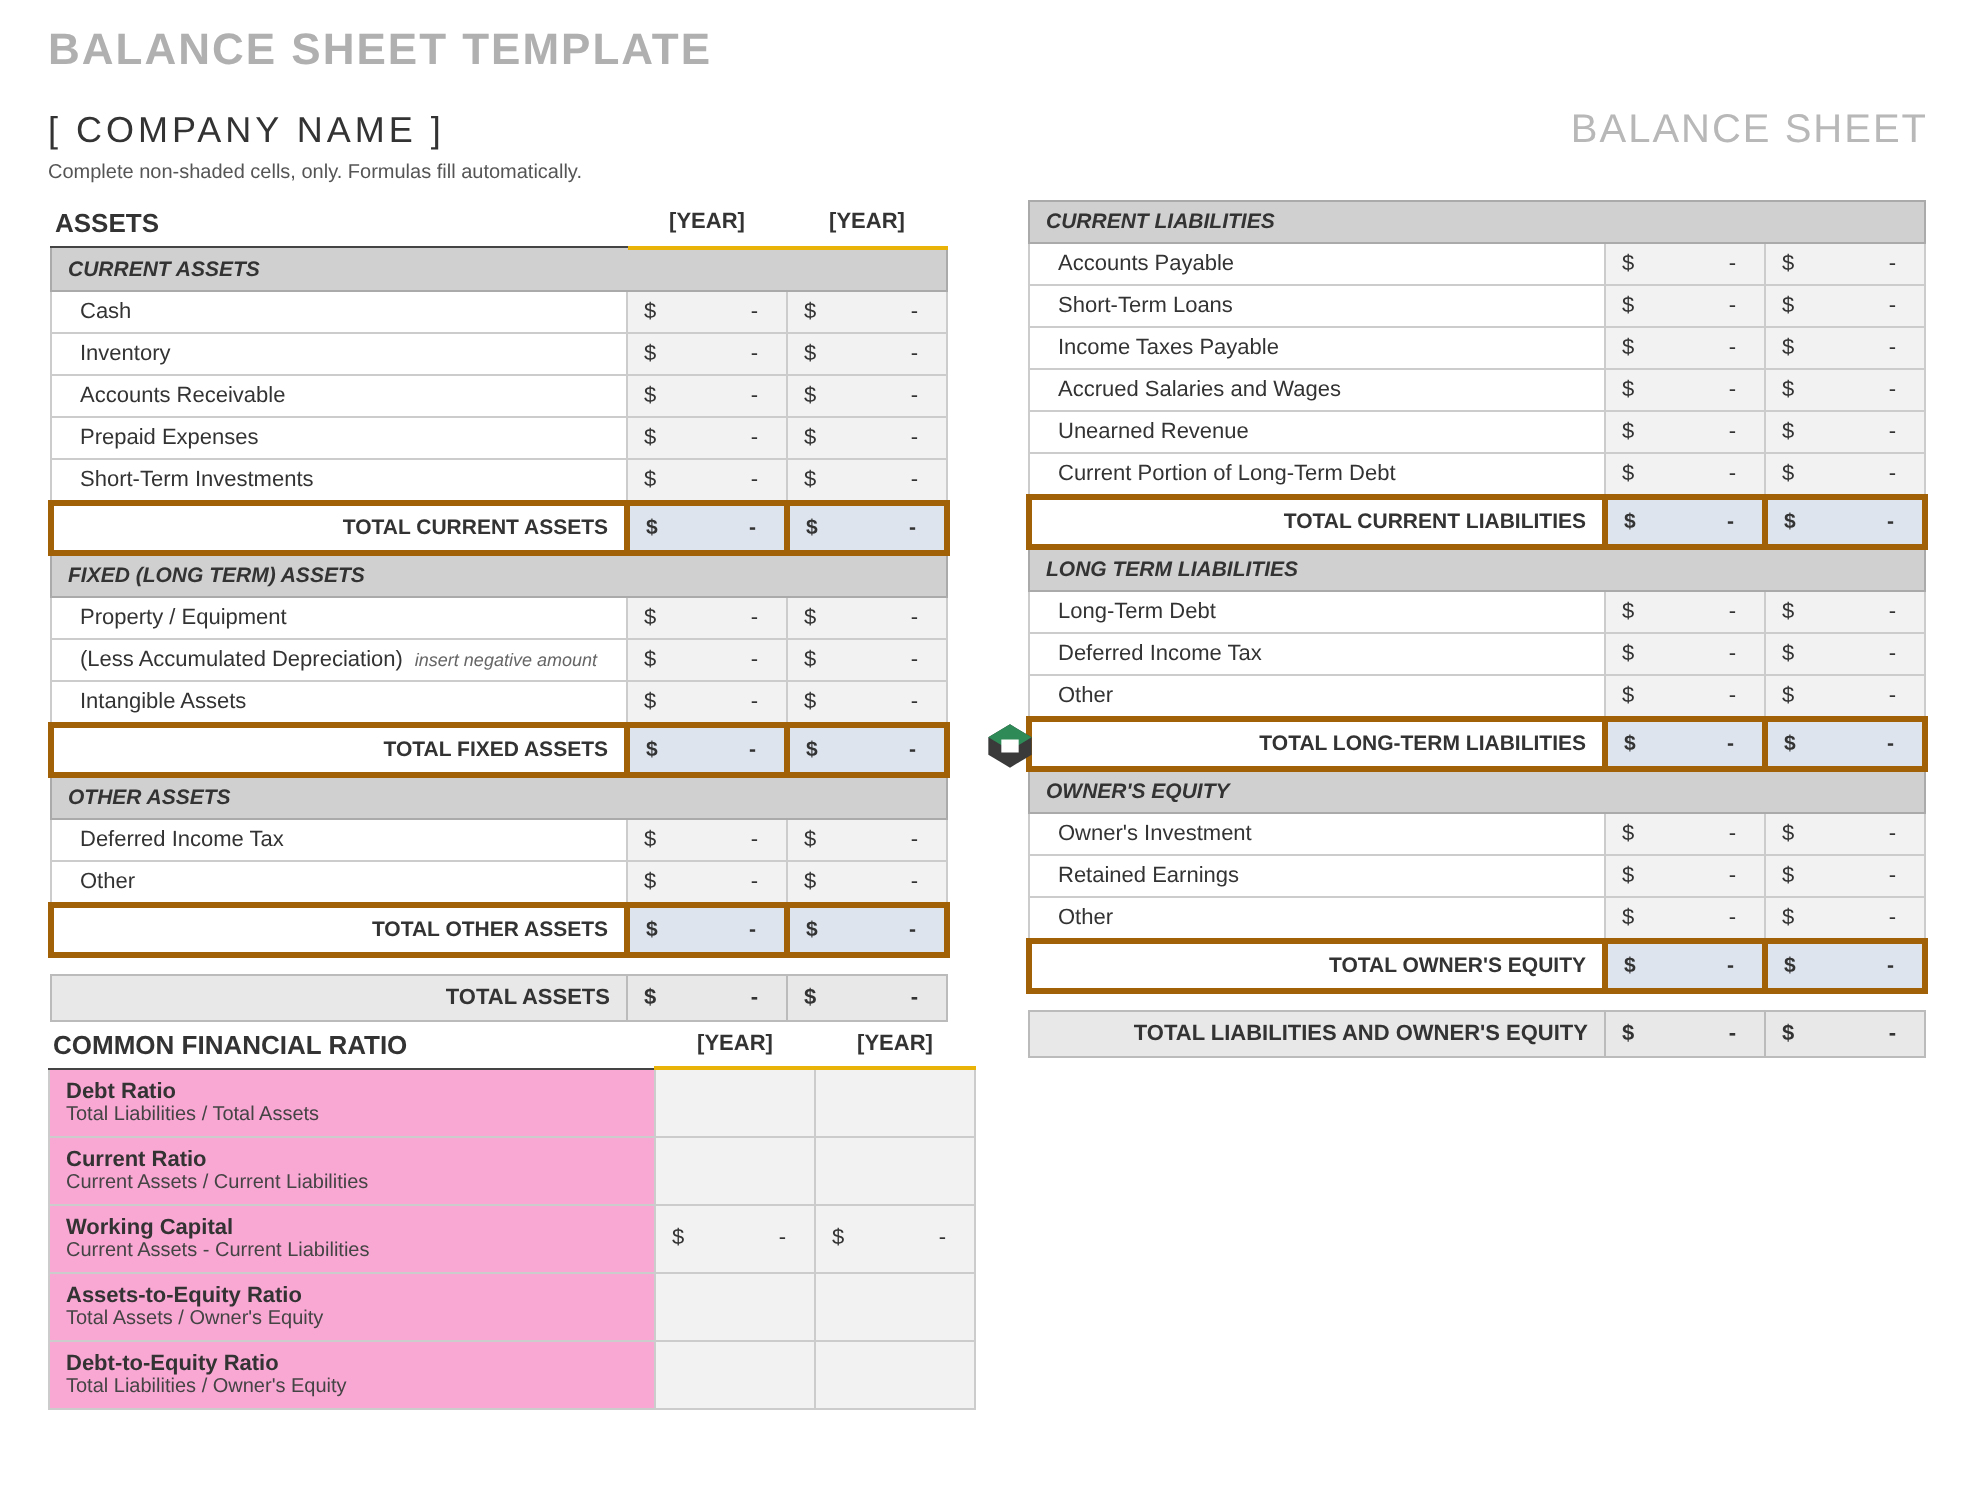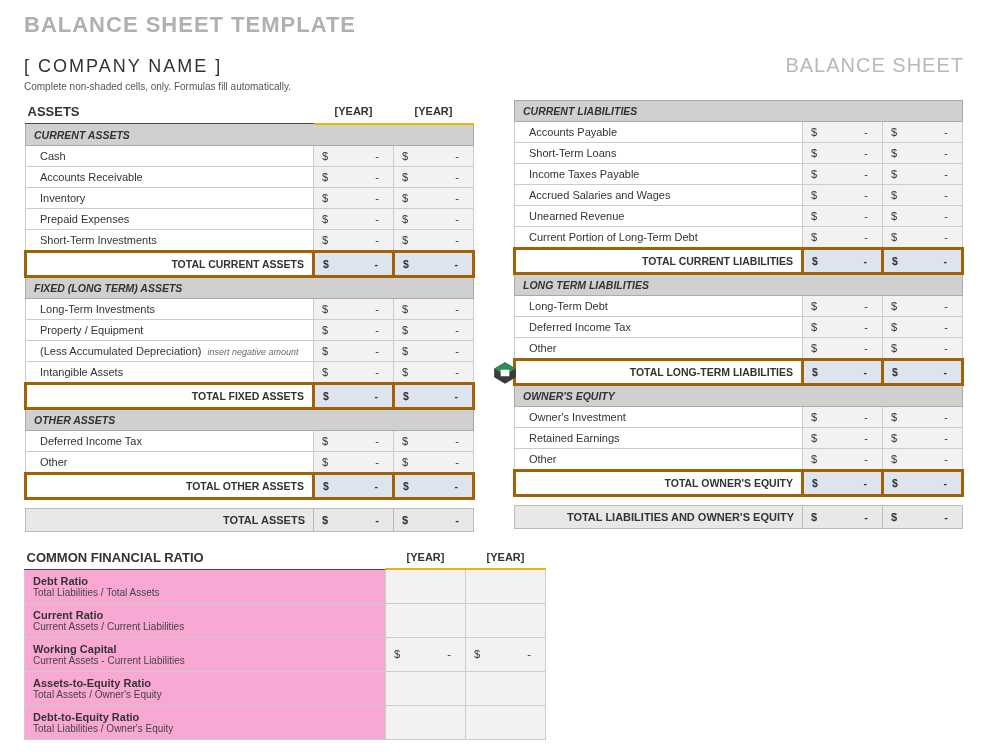--- a/index.html
+++ b/index.html
@@ -45,21 +45,21 @@
   tr.total td.label { text-align: right; background: #fff; }
   tr.total td.val { background: #dde4ee; text-align: left; font-weight: bold; }
   tr.grand td { border: 1px solid #bbb; padding: 5px 8px; font-weight: bold; font-size: 11px; background: #e8e8e8; }
   tr.grand td.label { text-align: right; }
   tr.grand td.val { text-align: left; }
   tr.spacer td { border: none; padding: 4px; }
   .val .cur { float: left; }
   .val .num { float: right; padding-right: 6px; }
   .val::after { content: ""; display: block; clear: both; }
   .hint { font-style: italic; font-weight: normal; font-size: 9px; color: #666; padding-left: 6px; }
-  .ratio-sec { margin-top: 14px; width: 522px; }
+  .ratio-sec { width: 464px; }
   tr.ratio-row td { border: 1px solid #ccc; background: #f9a8d4; padding: 5px 8px; }
   tr.ratio-row td.rlabel { }
   tr.ratio-row td.rval { background: #f2f2f2; }
   .rname { font-weight: bold; font-size: 11px; }
   .rdesc { font-size: 10px; color: #444; }
   .logo { position: absolute; left: 492px; top: 360px; width: 26px; height: 26px; }
   .logo svg { width: 26px; height: 26px; }
 </style>
 </head>
 <body>
@@ -99,32 +99,32 @@
             <td class="val">
               <span class="cur">$</span>
               <span class="num">-</span>
             </td>
             <td class="val">
               <span class="cur">$</span>
               <span class="num">-</span>
             </td>
           </tr>
           <tr class="item">
+            <td class="label">Inventory</td>
+            <td class="val">
+              <span class="cur">$</span>
+              <span class="num">-</span>
+            </td>
+            <td class="val">
+              <span class="cur">$</span>
+              <span class="num">-</span>
+            </td>
+          </tr>
+          <tr class="item">
             <td class="label">Accounts Receivable</td>
-            <td class="val">
-              <span class="cur">$</span>
-              <span class="num">-</span>
-            </td>
-            <td class="val">
-              <span class="cur">$</span>
-              <span class="num">-</span>
-            </td>
-          </tr>
-          <tr class="item">
-            <td class="label">Inventory</td>
             <td class="val">
               <span class="cur">$</span>
               <span class="num">-</span>
             </td>
             <td class="val">
               <span class="cur">$</span>
               <span class="num">-</span>
             </td>
           </tr>
           <tr class="item">
@@ -161,31 +161,20 @@
               <span class="cur">$</span>
               <span class="num">-</span>
             </td>
       </tr>
 
       <tr class="subhead">
             <td colspan="3">FIXED (LONG TERM) ASSETS</td>
           </tr>
       </tbody>
         <tbody id="assets-fixed-rows">
-          <tr class="item">
-            <td class="label">Long-Term Investments</td>
-            <td class="val">
-              <span class="cur">$</span>
-              <span class="num">-</span>
-            </td>
-            <td class="val">
-              <span class="cur">$</span>
-              <span class="num">-</span>
-            </td>
-          </tr>
           <tr class="item">
             <td class="label">Property / Equipment</td>
             <td class="val">
               <span class="cur">$</span>
               <span class="num">-</span>
             </td>
             <td class="val">
               <span class="cur">$</span>
               <span class="num">-</span>
             </td>

